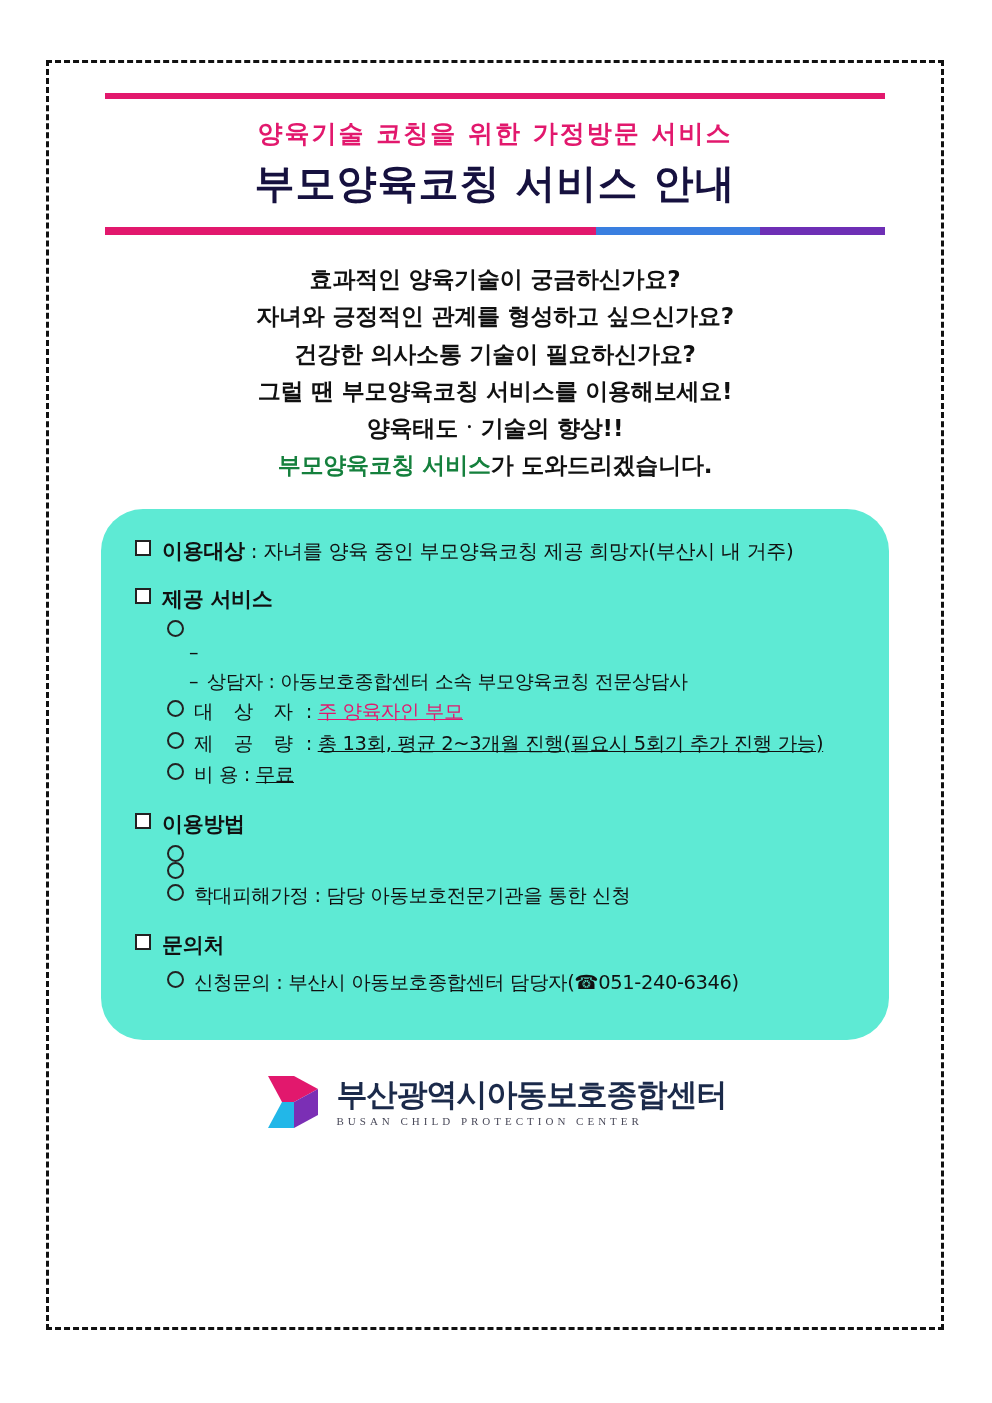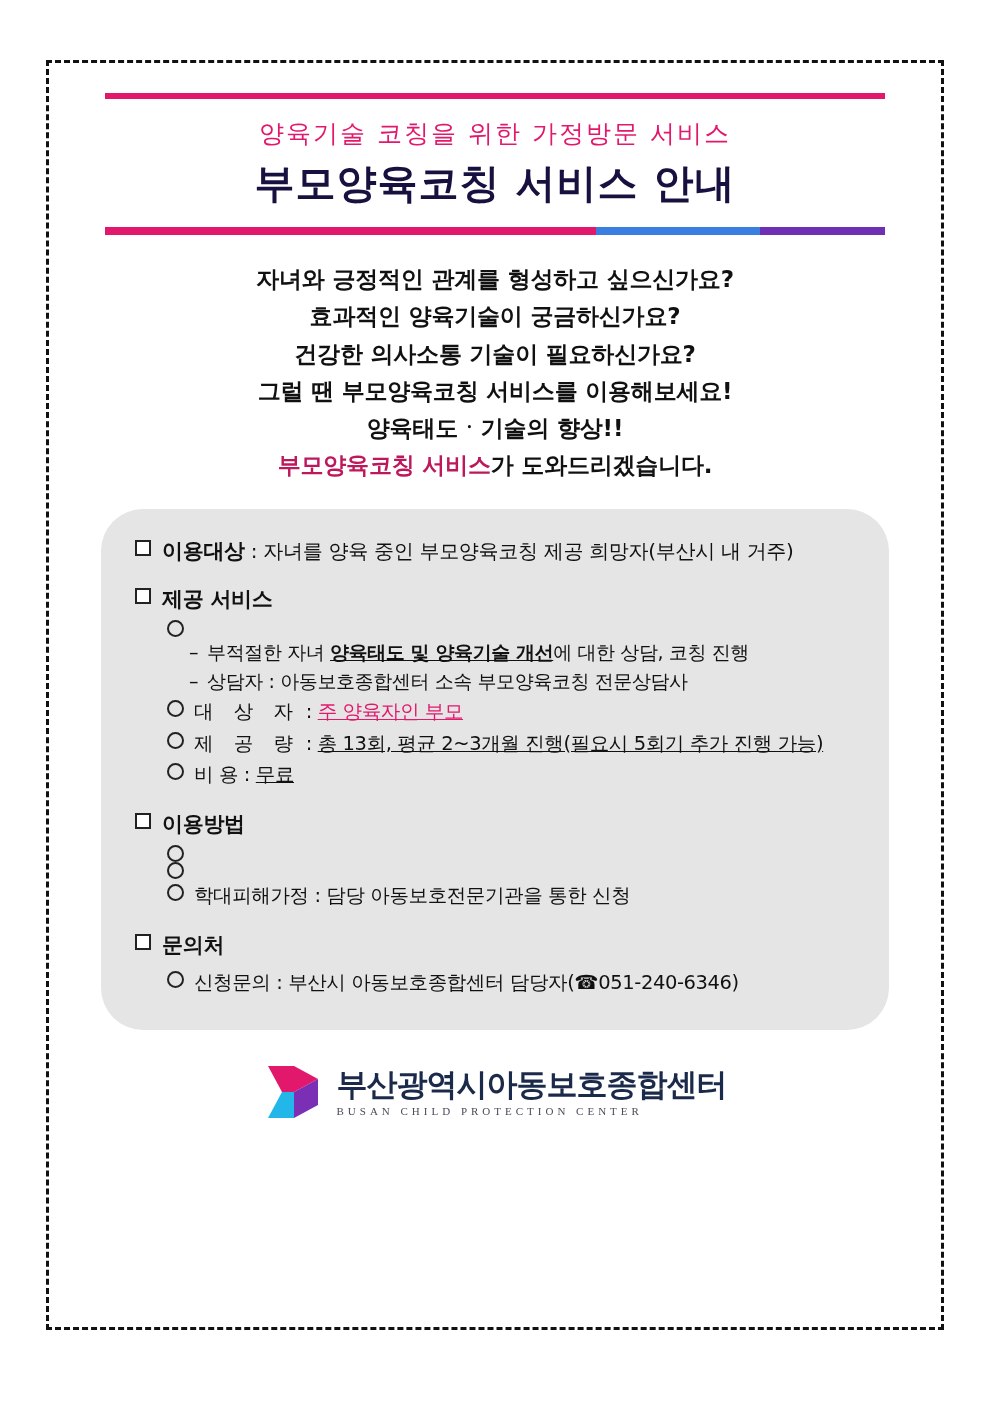--- a/index.html
+++ b/index.html
@@ -39,21 +39,21 @@
 
   
   .rule-top {
     height: 6px;
     background: #e2186d;
     margin: 0 4px 0 4px;
   }
   .header-sub {
     text-align: center;
     font-size: 25px;
-    font-weight: normal;
+    font-weight: bold;
     color: #e2186d;
     letter-spacing: 2px;
     margin-top: 18px;
     font-family: "DejaVu Sans", "Liberation Sans", sans-serif;
   }
   .header-title {
     text-align: center;
     font-size: 40px;
     font-weight: bold;
     color: #16113f;
@@ -77,29 +77,29 @@
     color: #111111;
   }
   .lead-line {
     font-size: 23px;
     font-weight: bold;
     line-height: 1.62;
     letter-spacing: -0.2px;
     font-family: "DejaVu Sans", "Liberation Sans", sans-serif;
   }
   .lead-line.accent-line .accent {
-    color: #be185d;
+    color: #15803d;
   }
 
   
   .panel {
     margin-top: 24px;
-    background: #e5e5e5;
+    background: #5eead4;
     border-radius: 42px;
-    padding: 28px 34px 24px 34px;
+    padding: 28px 34px 34px 34px;
     box-sizing: border-box;
   }
 
   .block { margin-bottom: 8px; }
   .block + .block { margin-top: 20px; }
 
   .block-head {
     display: flex;
     align-items: baseline;
     font-size: 21px;
@@ -207,22 +207,22 @@
       <div class="header-sub">양육기술 코칭을 위한 가정방문 서비스</div>
       <div class="header-title">부모양육코칭 서비스 안내</div>
       <div class="rule-bottom">
         <div class="seg1"></div>
         <div class="seg2"></div>
         <div class="seg3"></div>
       </div>
     </div>
 
     <div class="lead">
+      <div class="lead-line">효과적인 양육기술이 궁금하신가요?</div>
       <div class="lead-line">자녀와 긍정적인 관계를 형성하고 싶으신가요?</div>
-      <div class="lead-line">효과적인 양육기술이 궁금하신가요?</div>
       <div class="lead-line">건강한 의사소통 기술이 필요하신가요?</div>
       <div class="lead-line">그럴 땐 부모양육코칭 서비스를 이용해보세요!</div>
       <div class="lead-line">양육태도ㆍ기술의 향상!!</div>
       <div class="lead-line accent-line">
         <span class="accent">부모양육코칭 서비스</span><span>가 도와드리겠습니다.</span>
       </div>
     </div>
 
     <div class="panel">
 
@@ -239,21 +239,20 @@
           <span class="b">제공 서비스</span>
         </div>
         <div class="sub-list">
 
           <div class="sub-item">
             <span class="circ"></span>
           </div>
 
           <div class="dash-item">
             <span class="dash">–</span>
-            <span><span>부적절한 자녀 </span><span class="u b">양육태도 및 양육기술 개선</span><span>에 대한 상담, 코칭 진행</span></span>
           </div>
 
           <div class="dash-item">
             <span class="dash">–</span>
             <span>상담자 : 아동보호종합센터 소속 부모양육코칭 전문상담사</span>
           </div>
 
           <div class="sub-item">
             <span class="circ"></span>
             <span><span class="spaced">대 상 자</span><span> : </span><span class="pink u">주 양육자인 부모</span></span>

